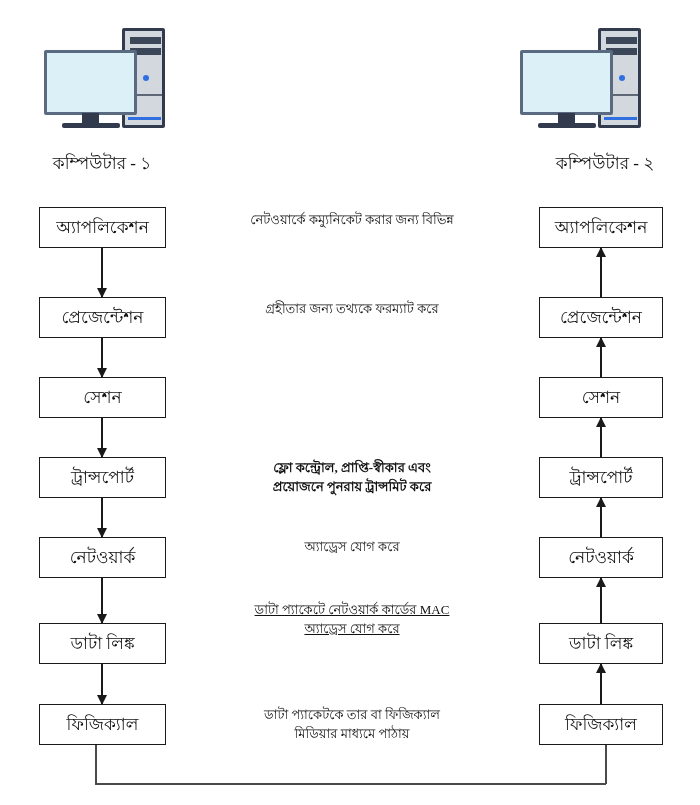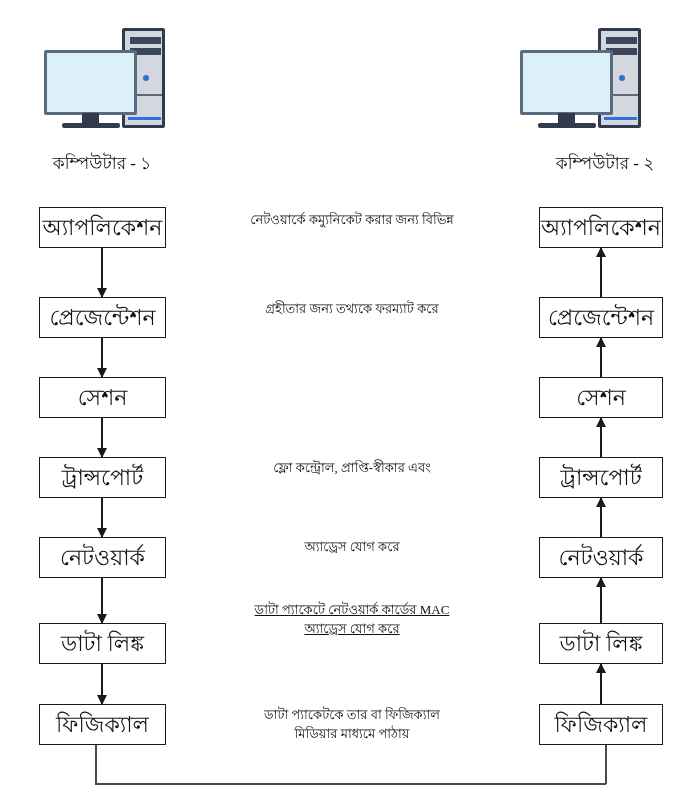--- a/index.html
+++ b/index.html
@@ -108,21 +108,21 @@
 
   
   .layer-box {
     position: absolute;
     box-sizing: border-box;
     border: 1.5px solid #1a1a1a;
     background: #ffffff;
     display: flex;
     align-items: center;
     justify-content: center;
-    font-size: 22px;
+    font-size: 17px;
     line-height: 1;
     color: #111;
     white-space: nowrap;
   }
 
   
   .arrow {
     position: absolute;
     width: 1.6px;
     background: #1a1a1a;
@@ -226,22 +226,23 @@
   <div>নেটওয়ার্কে কম্যুনিকেট করার জন্য বিভিন্ন</div>
 </div>
 
 <div class="desc" style="top:300px;">
   <div>গ্রহীতার জন্য তথ্যকে ফরম্যাট করে</div>
 </div>
 
 <div class="desc" style="top:379px;">
 </div>
 
-<div class="desc" style="top:459px;">
+<div class="desc" style="top:459px;font-weight:bold;">
   <div>ফ্লো কন্ট্রোল, প্রাপ্তি-স্বীকার এবং</div>
+  <div>প্রয়োজনে পুনরায় ট্রান্সমিট করে</div>
 </div>
 
 <div class="desc" style="top:538px;">
   <div>অ্যাড্রেস যোগ করে</div>
 </div>
 
 <div class="desc" style="top:601px;text-decoration:underline;">
   <div>ডাটা প্যাকেটে নেটওয়ার্ক কার্ডের MAC</div>
   <div>অ্যাড্রেস যোগ করে</div>
 </div>

